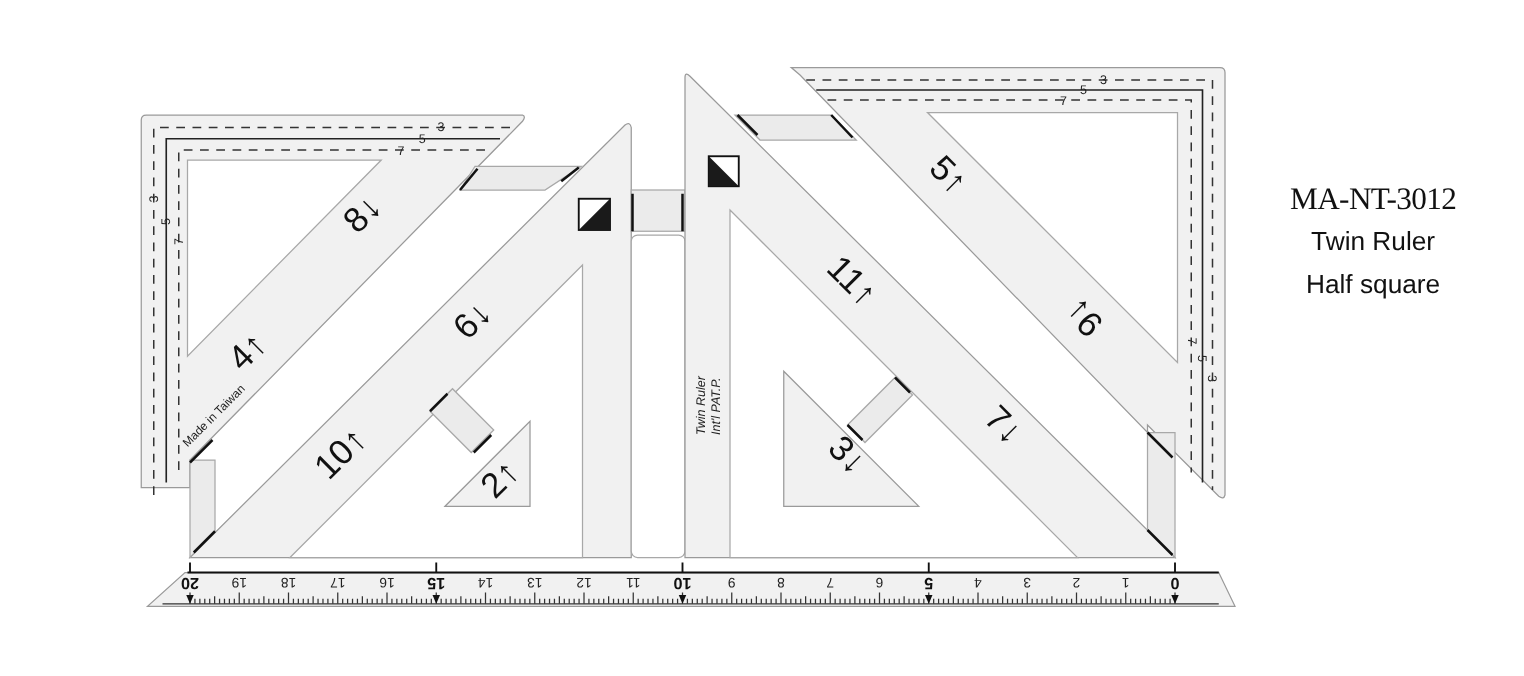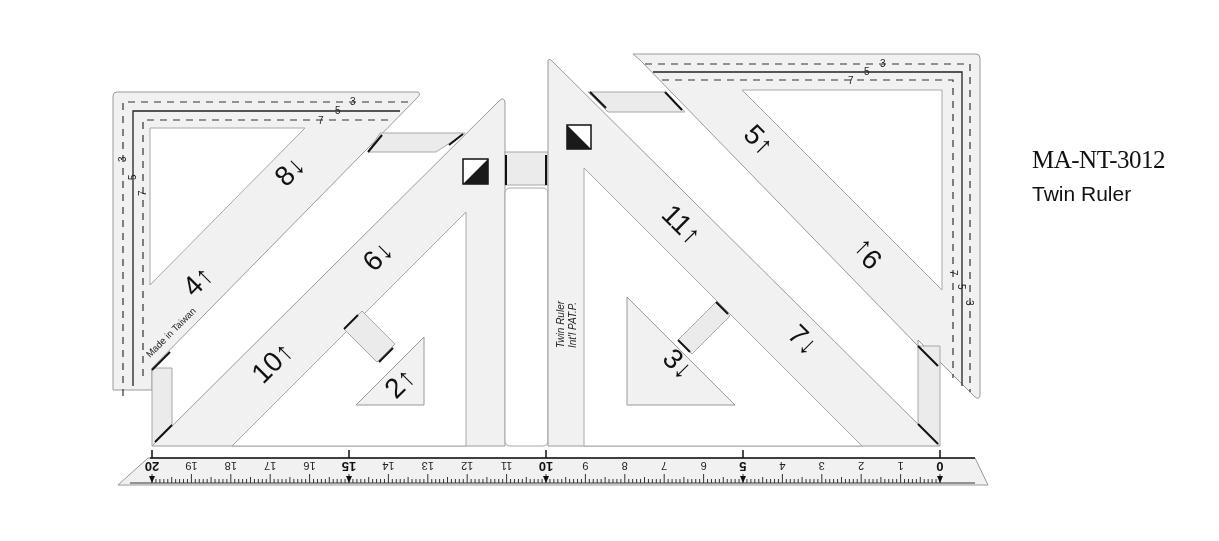--- a/index.html
+++ b/index.html
@@ -13,21 +13,21 @@
   .solid { stroke: #222; stroke-width: 1.3; fill: none; }
   .seam-lbl { font-family: "Liberation Sans", sans-serif; font-size: 10px; fill: #222; }
   .big-num { font-family: "Liberation Sans", sans-serif; font-size: 28px; fill: #111; }
   .small-txt { font-family: "Liberation Sans", sans-serif; font-size: 9.5px; fill: #222; }
   .brand-txt { font-family: "Liberation Sans", sans-serif; font-size: 10px; font-style: italic; fill: #222; }
   .tick-lbl { font-family: "Liberation Sans", sans-serif; font-size: 11px; fill: #222; }
   .tick-lbl-major { font-family: "Liberation Sans", sans-serif; font-size: 13px; font-weight: bold; fill: #111; }
   .tick { stroke: #333; stroke-width: 1; }
   .axis-line { stroke: #111; stroke-width: 1.5; }
 
-  #product-info { position: absolute; left: 1032px; top: 143px; }
+  #product-info { position: absolute; left: 1032px; top: 143px; text-align: center; }
   #product-info .code { font-family: "Liberation Serif", serif; font-size: 25px; color: #111; line-height: 34px; letter-spacing: -0.5px; }
   #product-info .line { font-family: "Liberation Sans", sans-serif; font-size: 21px; color: #111; line-height: 34px; }
 </style>
 </head>
 <body>
 
 <svg id="stage" viewBox="0 0 1219 541" xmlns="http://www.w3.org/2000/svg">
 
   <g>
     <path class="piece" d="M113,96 Q113,92 117,92 L418,92 Q421,93 418,97 L152,368 L152,390 L113,390 Z"></path>
@@ -364,13 +364,14 @@
   <text class="big-num" transform="translate(661,360) rotate(45)">3↓</text>
 
   <text class="small-txt" transform="translate(150,358) rotate(-45)">Made in Taiwan</text>
   <text class="brand-txt" transform="translate(564,348) rotate(-90)">Twin Ruler</text>
   <text class="brand-txt" transform="translate(576,348) rotate(-90)">Int'l PAT.P.</text>
 </svg>
 
 <div id="product-info">
   <div class="code">MA-NT-3012</div>
   <div class="line">Twin Ruler</div>
+  <div class="line">Half square</div>
 </div>
 
 </body></html>

